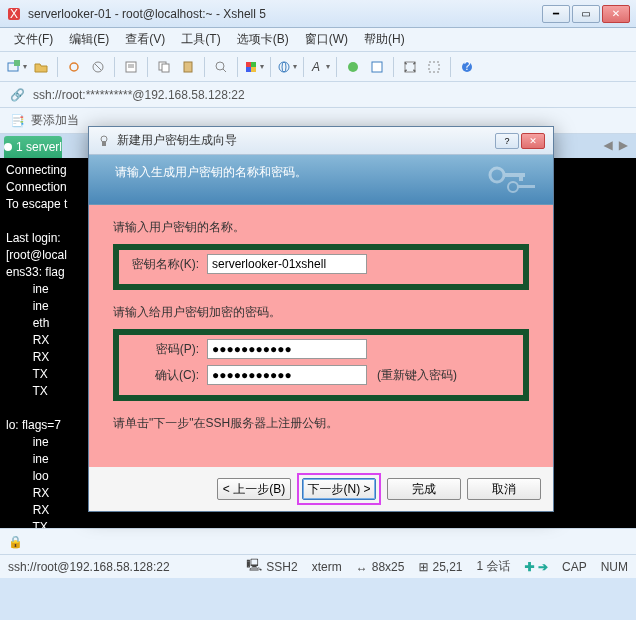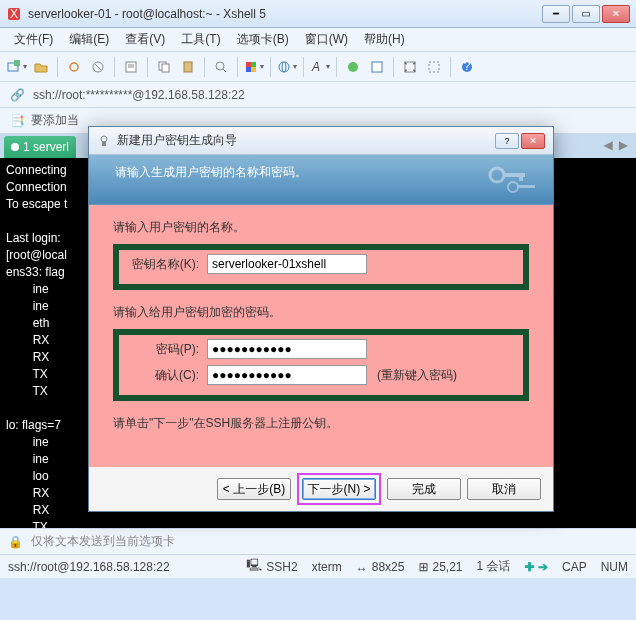--- a/index.html
+++ b/index.html
@@ -21,21 +21,21 @@
 .tool-btn { width: 22px; height: 22px; display: flex; align-items: center; justify-content: center; cursor: pointer; border-radius: 2px; }
 .tool-sep { width: 1px; height: 20px; background: #c0d0e0; margin: 0 3px; }
 .tool-dd::after { content: "▾"; font-size: 8px; margin-left: 2px; color: #666; }
 
 .addressbar { height: 26px; background: #eef5fc; display: flex; align-items: center; padding: 0 10px; gap: 8px; border-bottom: 1px solid #c8d8e8; color: #555; }
 .link-icon { color: #888; }
 
 .quickbar { height: 26px; background: #eef5fc; display: flex; align-items: center; padding: 0 10px; gap: 6px; border-bottom: 1px solid #c8d8e8; color: #555; }
 
 .tabbar { height: 24px; background: #c8dcf0; display: flex; align-items: flex-end; padding: 0 4px; position: relative; }
-.tab { background: linear-gradient(#4dbf8a,#2fa873); color: #fff; padding: 4px 7px; border-radius: 3px 3px 0 0; font-size: 11px; display: flex; align-items: center; gap: 4px; }
+.tab { background: linear-gradient(#4dbf8a,#2fa873); color: #fff; padding: 4px 0; border-radius: 3px 3px 0 0; font-size: 11px; display: flex; align-items: center; gap: 4px; }
 .tab .bullet { width: 8px; height: 8px; background: #fff; border-radius: 50%; }
 .tabbar .nav { position: absolute; right: 8px; top: 4px; display: flex; gap: 6px; color: #888; font-size: 10px; }
 
 .terminal { background: #000; color: #fff; font-family: "Consolas","Courier New",monospace; font-size: 12px; padding: 4px 6px; white-space: pre; line-height: 16px; height: 370px; overflow: hidden; }
 
 .sendbar { height: 26px; background: #eef5fc; display: flex; align-items: center; padding: 0 8px; gap: 8px; border-top: 1px solid #c8d8e8; color: #888; }
 .sendbar .lock { color: #888; }
 
 .statusbar { height: 24px; background: #eef5fc; display: flex; align-items: center; padding: 0 8px; gap: 14px; border-top: 1px solid #c8d8e8; color: #444; font-size: 11px; }
 .statusbar .spacer { flex: 1; }
@@ -248,21 +248,20 @@
 <span>        loo</span>
 <span>        RX </span>
 <span>        RX </span>
 <span>        TX </span>
 
 <span></span>
 </div>
 
   <div class="sendbar">
     <span class="lock">🔒</span>
-    <span>仅将文本发送到当前选项卡</span>
   </div>
 
   <div class="statusbar">
     <span class="seg">ssh://root@192.168.58.128:22</span>
     <span class="spacer"></span>
     <span class="seg">
         <span>🖳</span>
         <span>SSH2</span>
       </span>
     <span class="seg">xterm</span>

